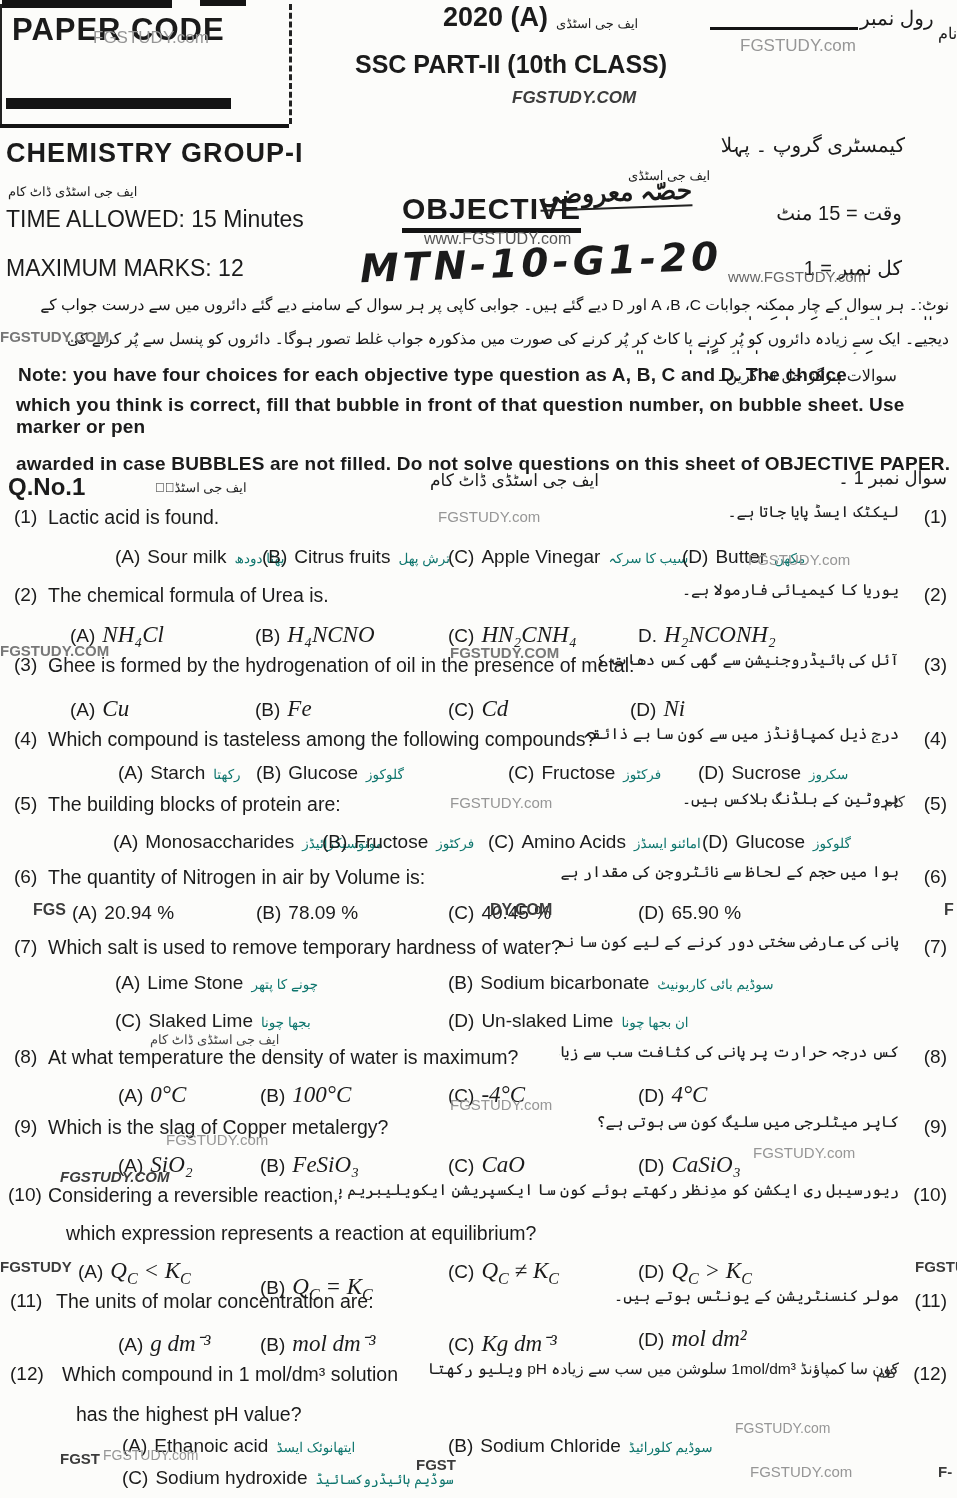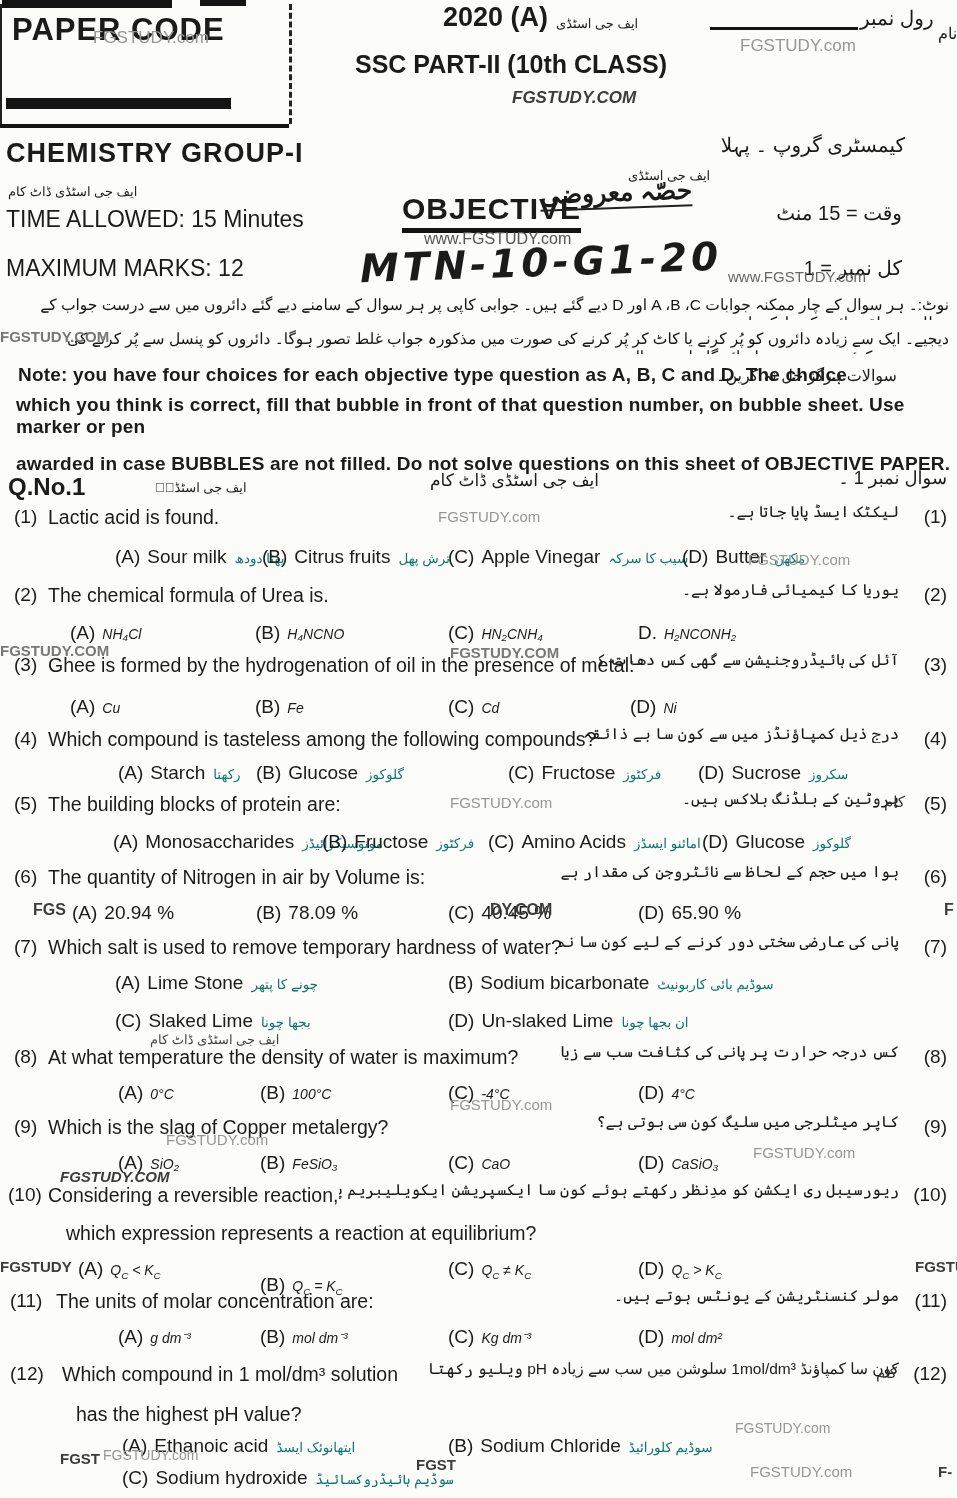--- a/index.html
+++ b/index.html
@@ -36,21 +36,21 @@
   .q{position:absolute;left:0;width:957px;}
   .qn{position:absolute;font-size:19px;}
   .qnr{right:10px;}
   .qt{position:absolute;left:48px;top:0;font-size:19.5px;font-weight:500;white-space:nowrap;}
   .qt2{left:66px;top:38px;}
   .qu{position:absolute;right:58px;top:-3px;font-size:15.5px;direction:rtl;
       max-width:340px;overflow:hidden;white-space:nowrap;}
   .opt{position:absolute;font-size:19px;font-weight:500;white-space:nowrap;}
   .opt .ol{margin-right:7px;}
   .opt .ou{font-size:13.5px;color:#0f766e;margin-left:8px;direction:rtl;unicode-bidi:isolate;}
-  .fm .ov{font-family:Liberation Sans, sans-serif;font-style:italic;font-size:14px;}
+  .fm .ov{font-family:Liberation Serif, serif;font-style:italic;font-size:23px;}
   
   .wm{position:absolute;color:#969696;font-size:15px;white-space:nowrap;}
   .wm17{font-size:17px;}
   .wmd{color:#3c3c3c;font-weight:bold;}
   .wmi{font-style:italic;}
   .wm14{font-size:14px;}
   sub{font-size:.7em;}
 </style>
 </head>
 <body>

